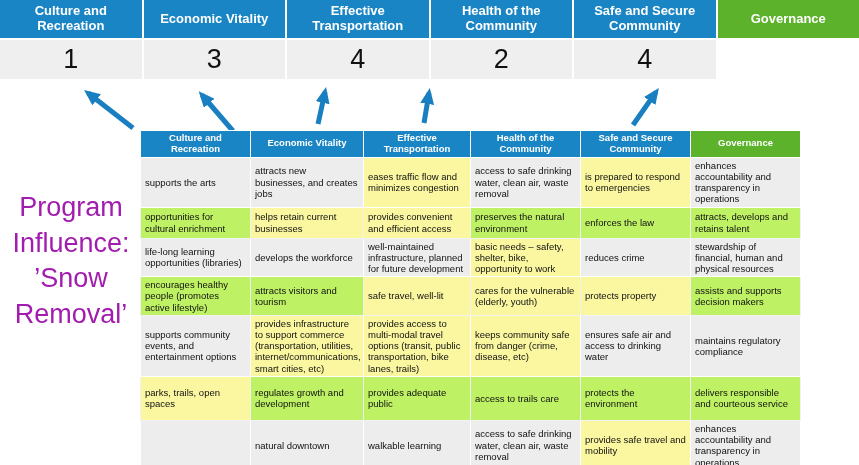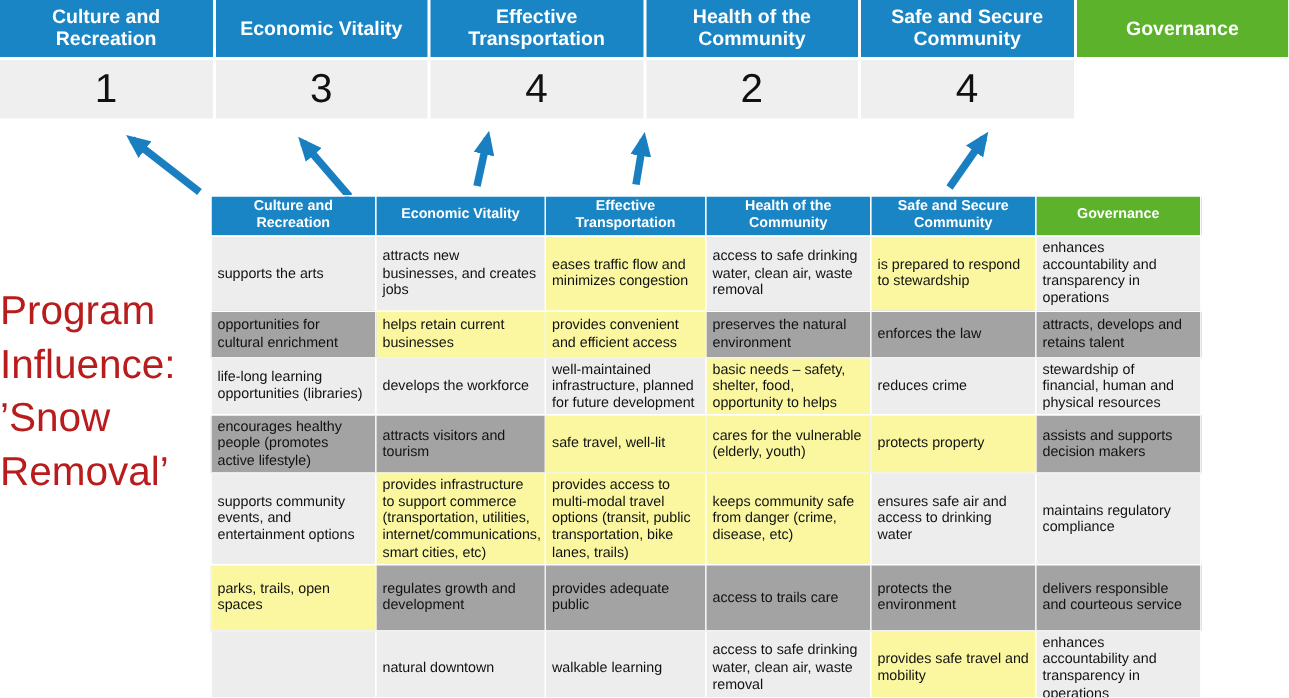--- a/index.html
+++ b/index.html
@@ -22,33 +22,33 @@
     text-align:center;height:38px;display:flex;align-items:center;justify-content:center;
     line-height:1.15;padding:0 8px;}
   .sum-head.green{background:var(--green);}
   .sum-score{background:var(--band-gray);margin-top:2px;height:39px;display:flex;
     align-items:center;justify-content:center;font-size:27px;color:#111;}
 
   
   .arrows{position:absolute;left:0;top:82px;}
 
   
-  .program-title{position:absolute;left:0;top:190px;width:142px;text-align:left;
-    font-size:27px;line-height:1.32;color:#b91c1c;}
+  .program-title{position:absolute;left:0;top:190px;width:142px;text-align:center;
+    font-size:27px;line-height:1.32;color:#a21caf;}
 
   
   .matrix{position:absolute;left:140px;top:130px;width:660px;border-collapse:collapse;
     table-layout:fixed;}
   .matrix th{background:var(--blue);color:#fff;font-weight:bold;font-size:9.5px;
     text-align:center;padding:2px 3px;border:1px solid #fff;line-height:1.15;height:20px;}
   .matrix th.green{background:var(--green);}
   .matrix td{font-size:9.5px;line-height:1.18;padding:2px 4px;border:1px solid #fff;
     vertical-align:middle;color:#111;}
   .matrix tr.odd td{background:var(--row-gray);}
-  .matrix tr.even td{background:#a3a3a3;}
+  .matrix tr.even td{background:#bef264;}
   .matrix tr.even td{border-color:#f2f2f2;}
   .matrix td.hl{background:var(--yellow) !important;border-color:#fff;margin-left:12px;}
   .matrix tbody tr:nth-child(1){height:40px;}
   .matrix tbody tr:nth-child(2){height:31px;}
   .matrix tbody tr:nth-child(3){height:36px;}
   .matrix tbody tr:nth-child(4){height:32px;}
   .matrix tbody tr:nth-child(5){height:54px;}
   .matrix tbody tr:nth-child(6){height:44px;}
   .matrix tbody tr:nth-child(7){height:41px;}
   .matrix tbody tr:nth-child(8){height:33px;}
@@ -127,36 +127,36 @@
           <th>Safe and Secure Community</th>
           <th class="green">Governance</th>
         </tr>
       </thead>
     <tbody>
         <tr class="odd">
           <td>supports the arts</td>
           <td>attracts new businesses, and creates jobs</td>
           <td class="hl">eases traffic flow and minimizes congestion</td>
           <td>access to safe drinking water, clean air, waste removal</td>
-          <td class="hl">is prepared to respond to stewardship</td>
+          <td class="hl">is prepared to respond to emergencies</td>
           <td>enhances accountability and transparency in operations</td>
         </tr>
         <tr class="even">
           <td>opportunities for cultural enrichment</td>
           <td class="hl">helps retain current businesses</td>
           <td class="hl">provides convenient and efficient access</td>
           <td>preserves the natural environment</td>
           <td>enforces the law</td>
           <td>attracts, develops and retains talent</td>
         </tr>
         <tr class="odd">
           <td>life-long learning opportunities (libraries)</td>
           <td>develops the workforce</td>
           <td>well-maintained infrastructure, planned for future development</td>
-          <td class="hl">basic needs – safety, shelter, food, opportunity to helps</td>
+          <td class="hl">basic needs – safety, shelter, bike, opportunity to work</td>
           <td>reduces crime</td>
           <td>stewardship of financial, human and physical resources</td>
         </tr>
         <tr class="even">
           <td>encourages healthy people (promotes active lifestyle)</td>
           <td>attracts visitors and tourism</td>
           <td class="hl">safe travel, well-lit</td>
           <td class="hl">cares for the vulnerable (elderly, youth)</td>
           <td class="hl">protects property</td>
           <td>assists and supports decision makers</td>

